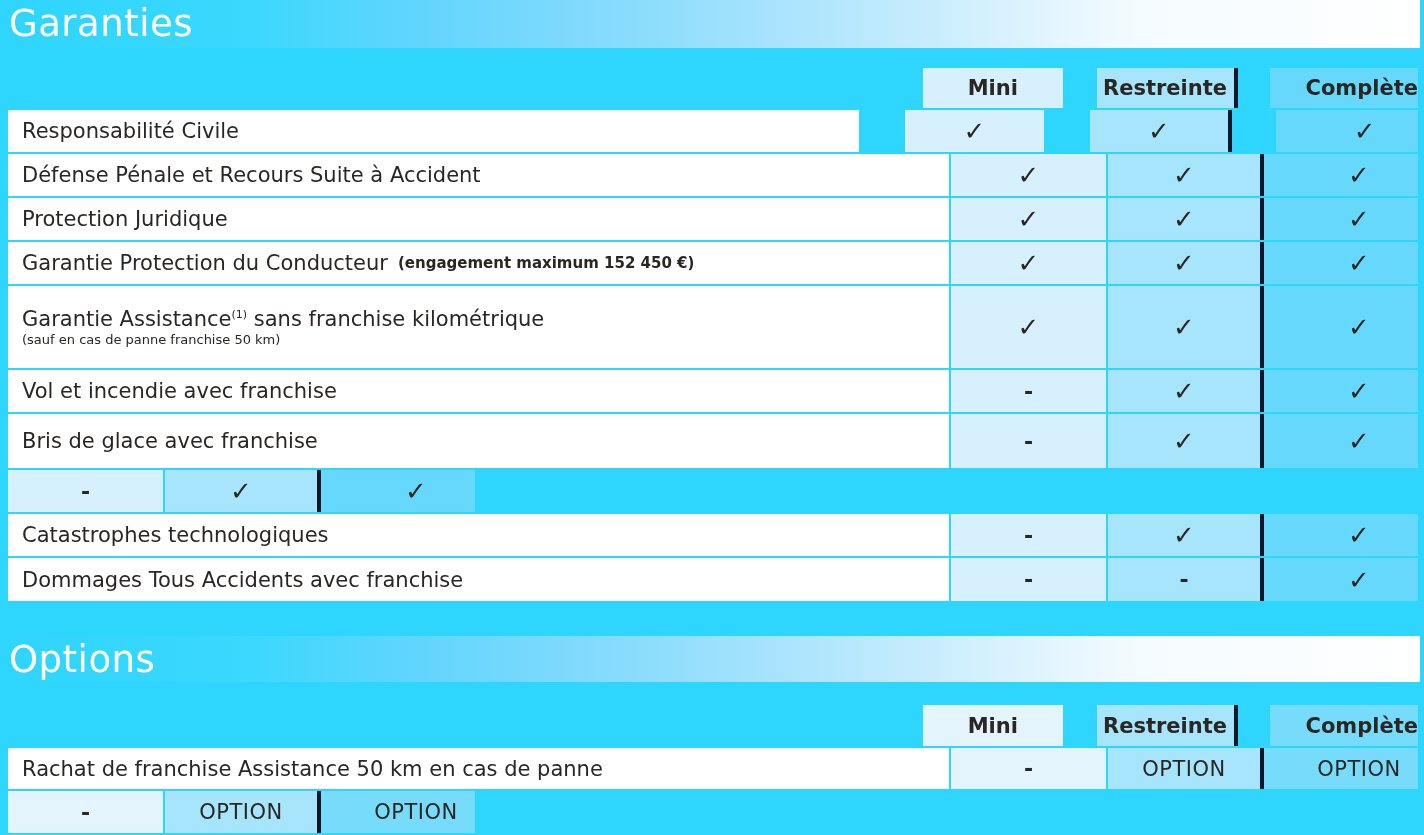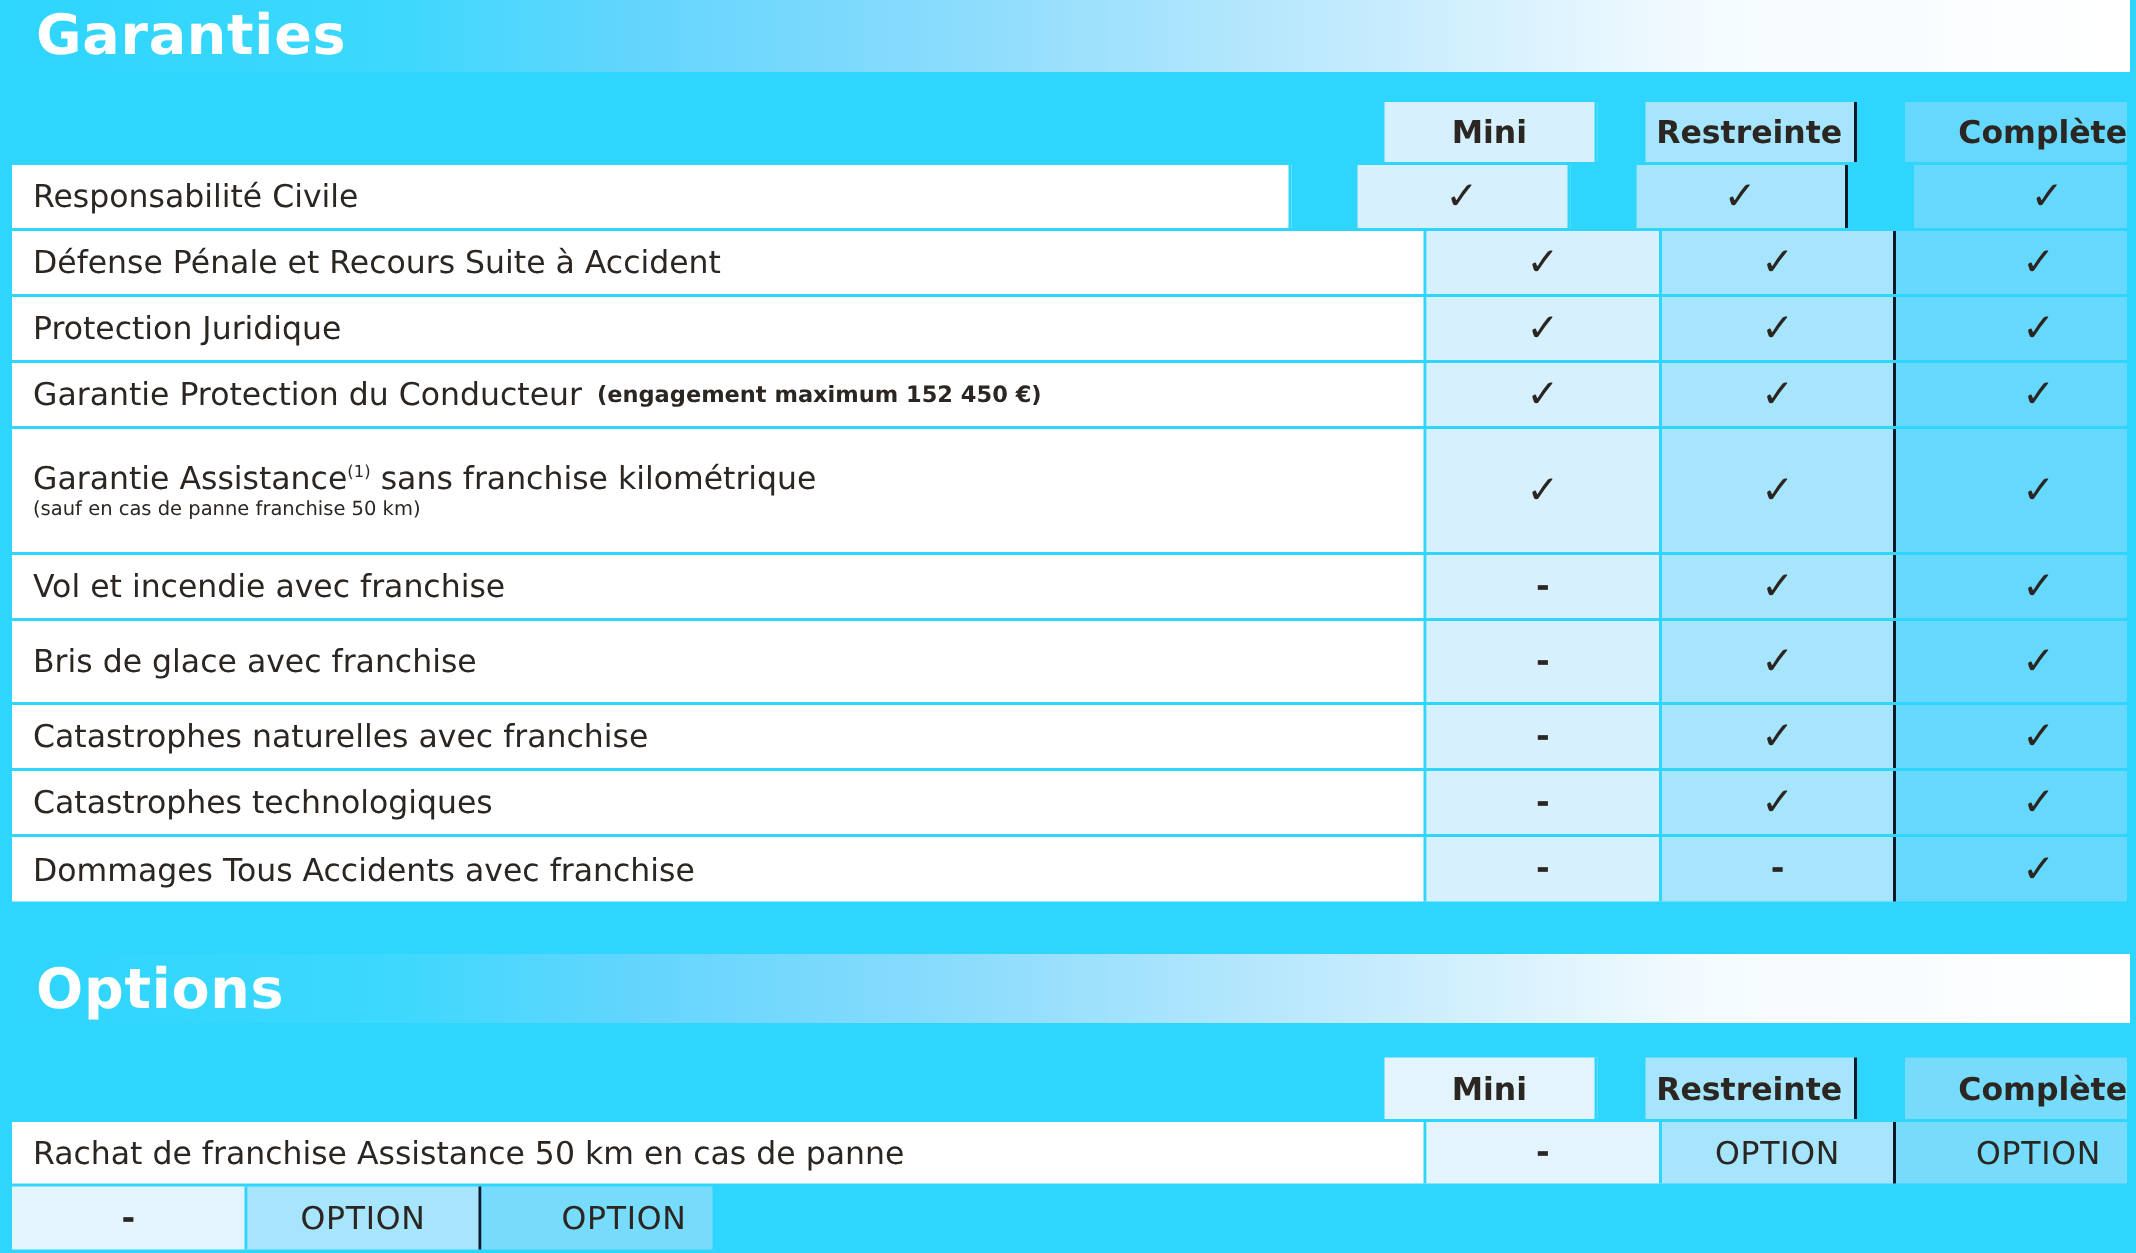--- a/index.html
+++ b/index.html
@@ -9,36 +9,35 @@
     font-family: "DejaVu Sans", "Liberation Sans", sans-serif;
     color:#2b2622;
     position:relative;
   }
   .section-bar {
     position:absolute; left:0; width:1420px; height:48px;
     background: linear-gradient(to right, #2ed5fd 0%, #3cd8fd 18%, #63d5fd 30%, #8bdcfd 45%, #c7ecfd 65%, #f4fbff 80%, #ffffff 100%);
     box-sizing:border-box;
   }
   .section-title {
-    position:absolute; left:24px; top:2px;
+    position:absolute; left:9px; top:2px;
     font-family: "DejaVu Sans", sans-serif;
     font-size:37px; color:#ffffff; letter-spacing:0.5px;
     line-height:44px;
-    font-weight:bold;
   }
   .tbl { position:absolute; left:8px; width:1410px; }
   .row { display:flex; width:1410px; box-sizing:border-box; border-bottom:2px solid #2ed5fd; }
   .row:last-child { border-bottom:none; }
   .cell {
     box-sizing:border-box; display:flex; align-items:center; justify-content:center;
     font-size:21px;
   }
   .c-label { width:943px; justify-content:flex-start; padding-left:14px; background:#ffffff; border-right:2px solid #2ed5fd; }
   .c-mini { width:157px; background:#d6f1fd; border-right:2px solid #2ed5fd; }
-  .c-restr { width:156px; background:#a6e5fc; border-right:2px solid #0f172a; }
+  .c-restr { width:156px; background:#a6e5fc; border-right:4px solid #0f172a; }
   .c-comp { width:154px; background:#66d8fc;padding-left:36px; }
   .hdr .c-label { background:transparent; border-right:none; }
   .hdr .cell { font-weight:bold; font-size:21px;margin-left:32px; }
   .hdr { border-bottom:2px solid #2ed5fd; }
   .check { font-size:26px; font-weight:bold; line-height:1; }
   .dash { font-size:22px; font-weight:bold; }
   .opt { font-size:21px; letter-spacing:0.5px; }
   .label-main { font-size:21px; }
   .label-note { font-size:15px; font-weight:bold; margin-left:10px; }
   .label-sub { font-size:13px; display:block; margin-top:0; }
@@ -163,23 +162,20 @@
       </div>
     <div class="cell c-restr">
         <span class="check">✓</span>
       </div>
     <div class="cell c-comp">
         <span class="check">✓</span>
       </div>
   </div>
 
   <div class="row" style="height:44px;">
-    <div class="cell c-label">
-        <span class="label-main">Catastrophes naturelles avec franchise</span>
-      </div>
     <div class="cell c-mini">
         <span class="dash">-</span>
       </div>
     <div class="cell c-restr">
         <span class="check">✓</span>
       </div>
     <div class="cell c-comp">
         <span class="check">✓</span>
       </div>
   </div>

